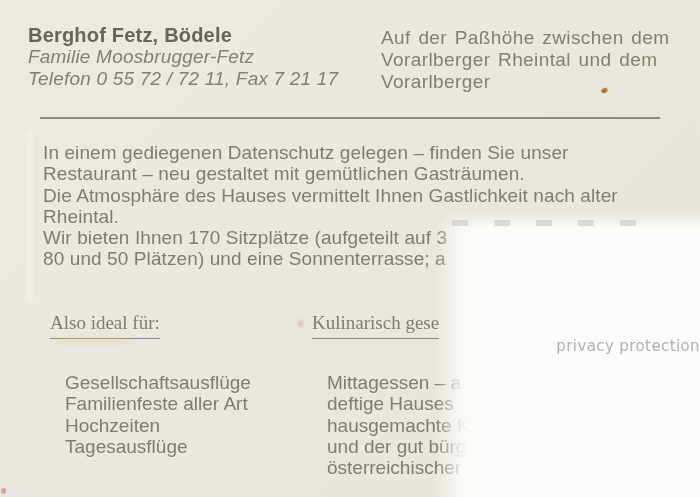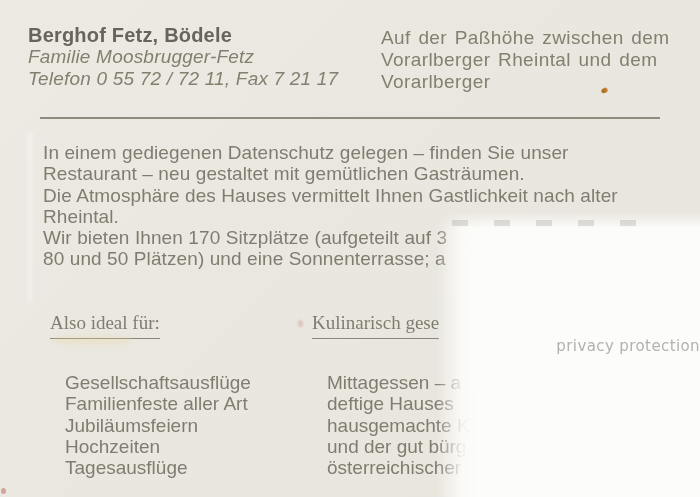--- a/index.html
+++ b/index.html
@@ -86,21 +86,20 @@
 
   <div class="abs cols">
 
     <div class="abs col-left">
       <div class="col-head">
         <span class="u">Also ideal für:</span>
       </div>
       <div class="col-items">
         <div>Gesellschaftsausflüge</div>
         <div>Familienfeste aller Art</div>
-        <div>Jubiläumsfeiern</div>
         <div>Hochzeiten</div>
         <div>Tagesausflüge</div>
       </div>
     </div>
 
     <div class="abs col-right">
       <div class="col-head">
         <div><span class="u">Kulinarisch gese</span></div>
       </div>
       <div class="col-items">

